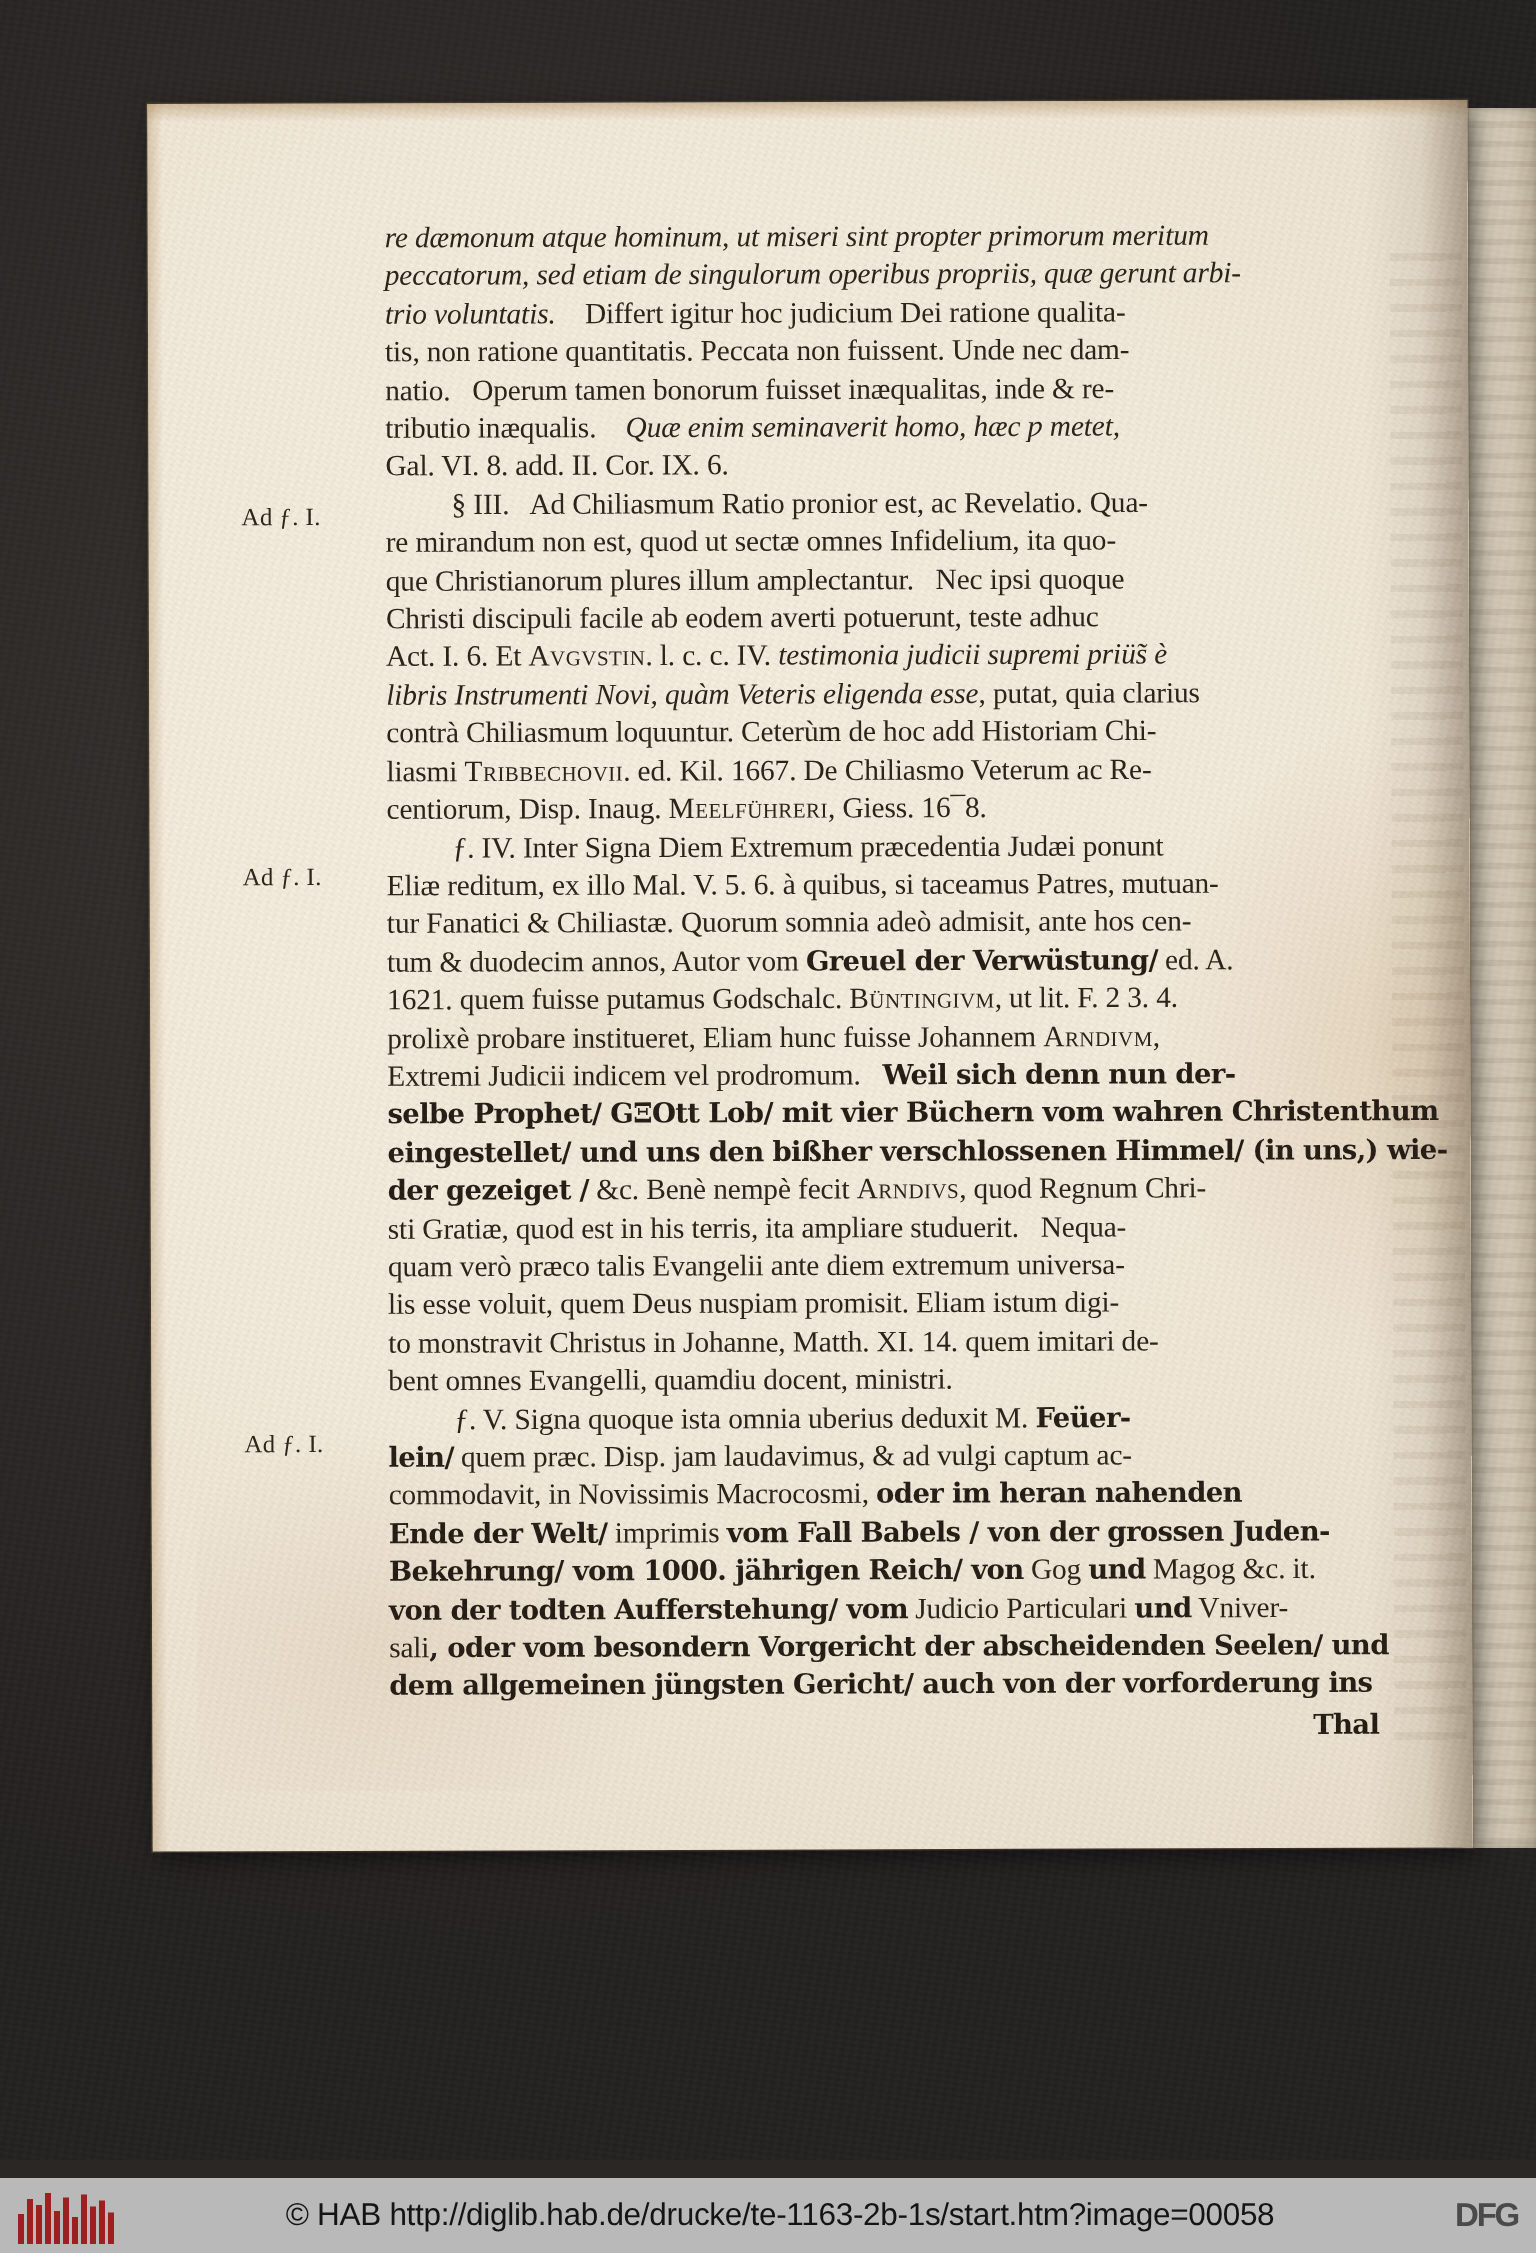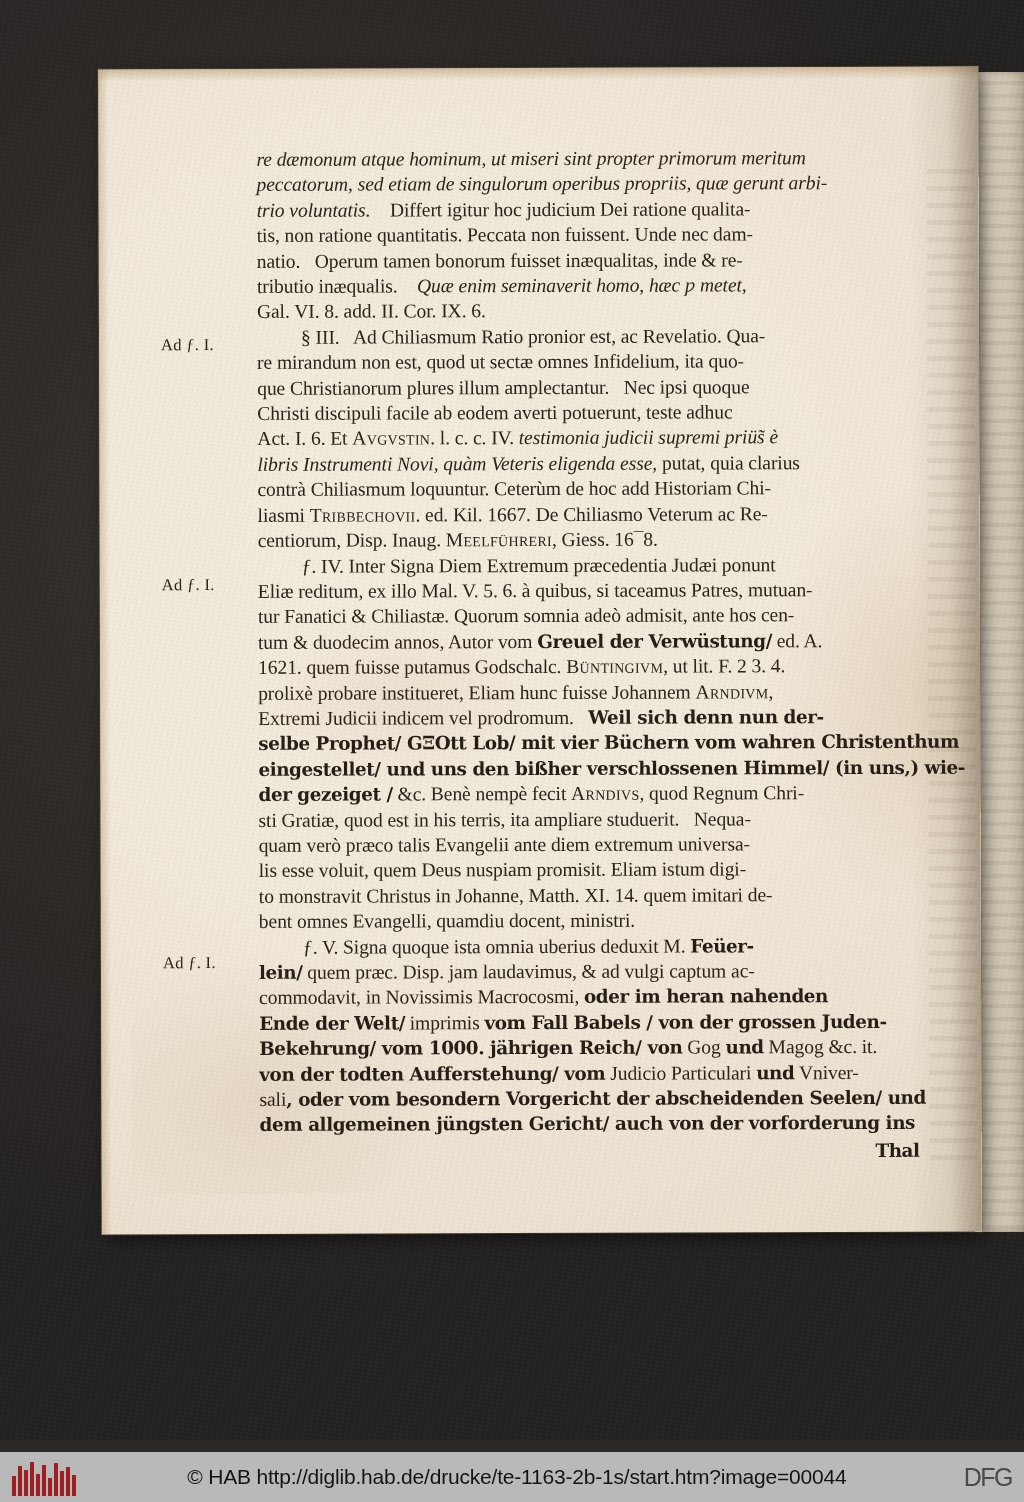--- a/index.html
+++ b/index.html
@@ -206,22 +206,22 @@
     flex: 1;
     text-align: center;
     font-family: "Liberation Sans", sans-serif;
     font-size: 21px;
     color: #141414;
     letter-spacing: -0.2px;
     padding-right: 10px;
   }
   #dfg-logo {
     font-family: "Liberation Sans", sans-serif;
-    font-weight: normal;
-    font-size: 25px;
+    font-weight: bold;
+    font-size: 22px;
     color: #4a4a4a;
     letter-spacing: -1.5px;
     margin-right: 12px;
   }
 </style>
 </head>
 <body>
 
 <div id="scan">
 
@@ -304,15 +304,15 @@
       <i style="height: 26px; background: rgb(156, 31, 34);"></i>
       <i style="height: 34px; background: rgb(156, 31, 34);"></i>
       <i style="height: 22px; background: rgb(156, 31, 34);"></i>
       <i style="height: 31px; background: rgb(156, 31, 34);"></i>
       <i style="height: 18px; background: rgb(156, 31, 34);"></i>
       <i style="height: 33px; background: rgb(156, 31, 34);"></i>
       <i style="height: 25px; background: rgb(156, 31, 34);"></i>
       <i style="height: 29px; background: rgb(156, 31, 34);"></i>
       <i style="height: 21px; background: rgb(156, 31, 34);"></i>
     </div>
-  <div id="footer-text">© HAB http://diglib.hab.de/drucke/te-1163-2b-1s/start.htm?image=00044</div>
+  <div id="footer-text">© HAB http://diglib.hab.de/drucke/te-1163-2b-1s/start.htm?image=00058</div>
   <div id="dfg-logo">DFG</div>
 </div>
 
 </body></html>

